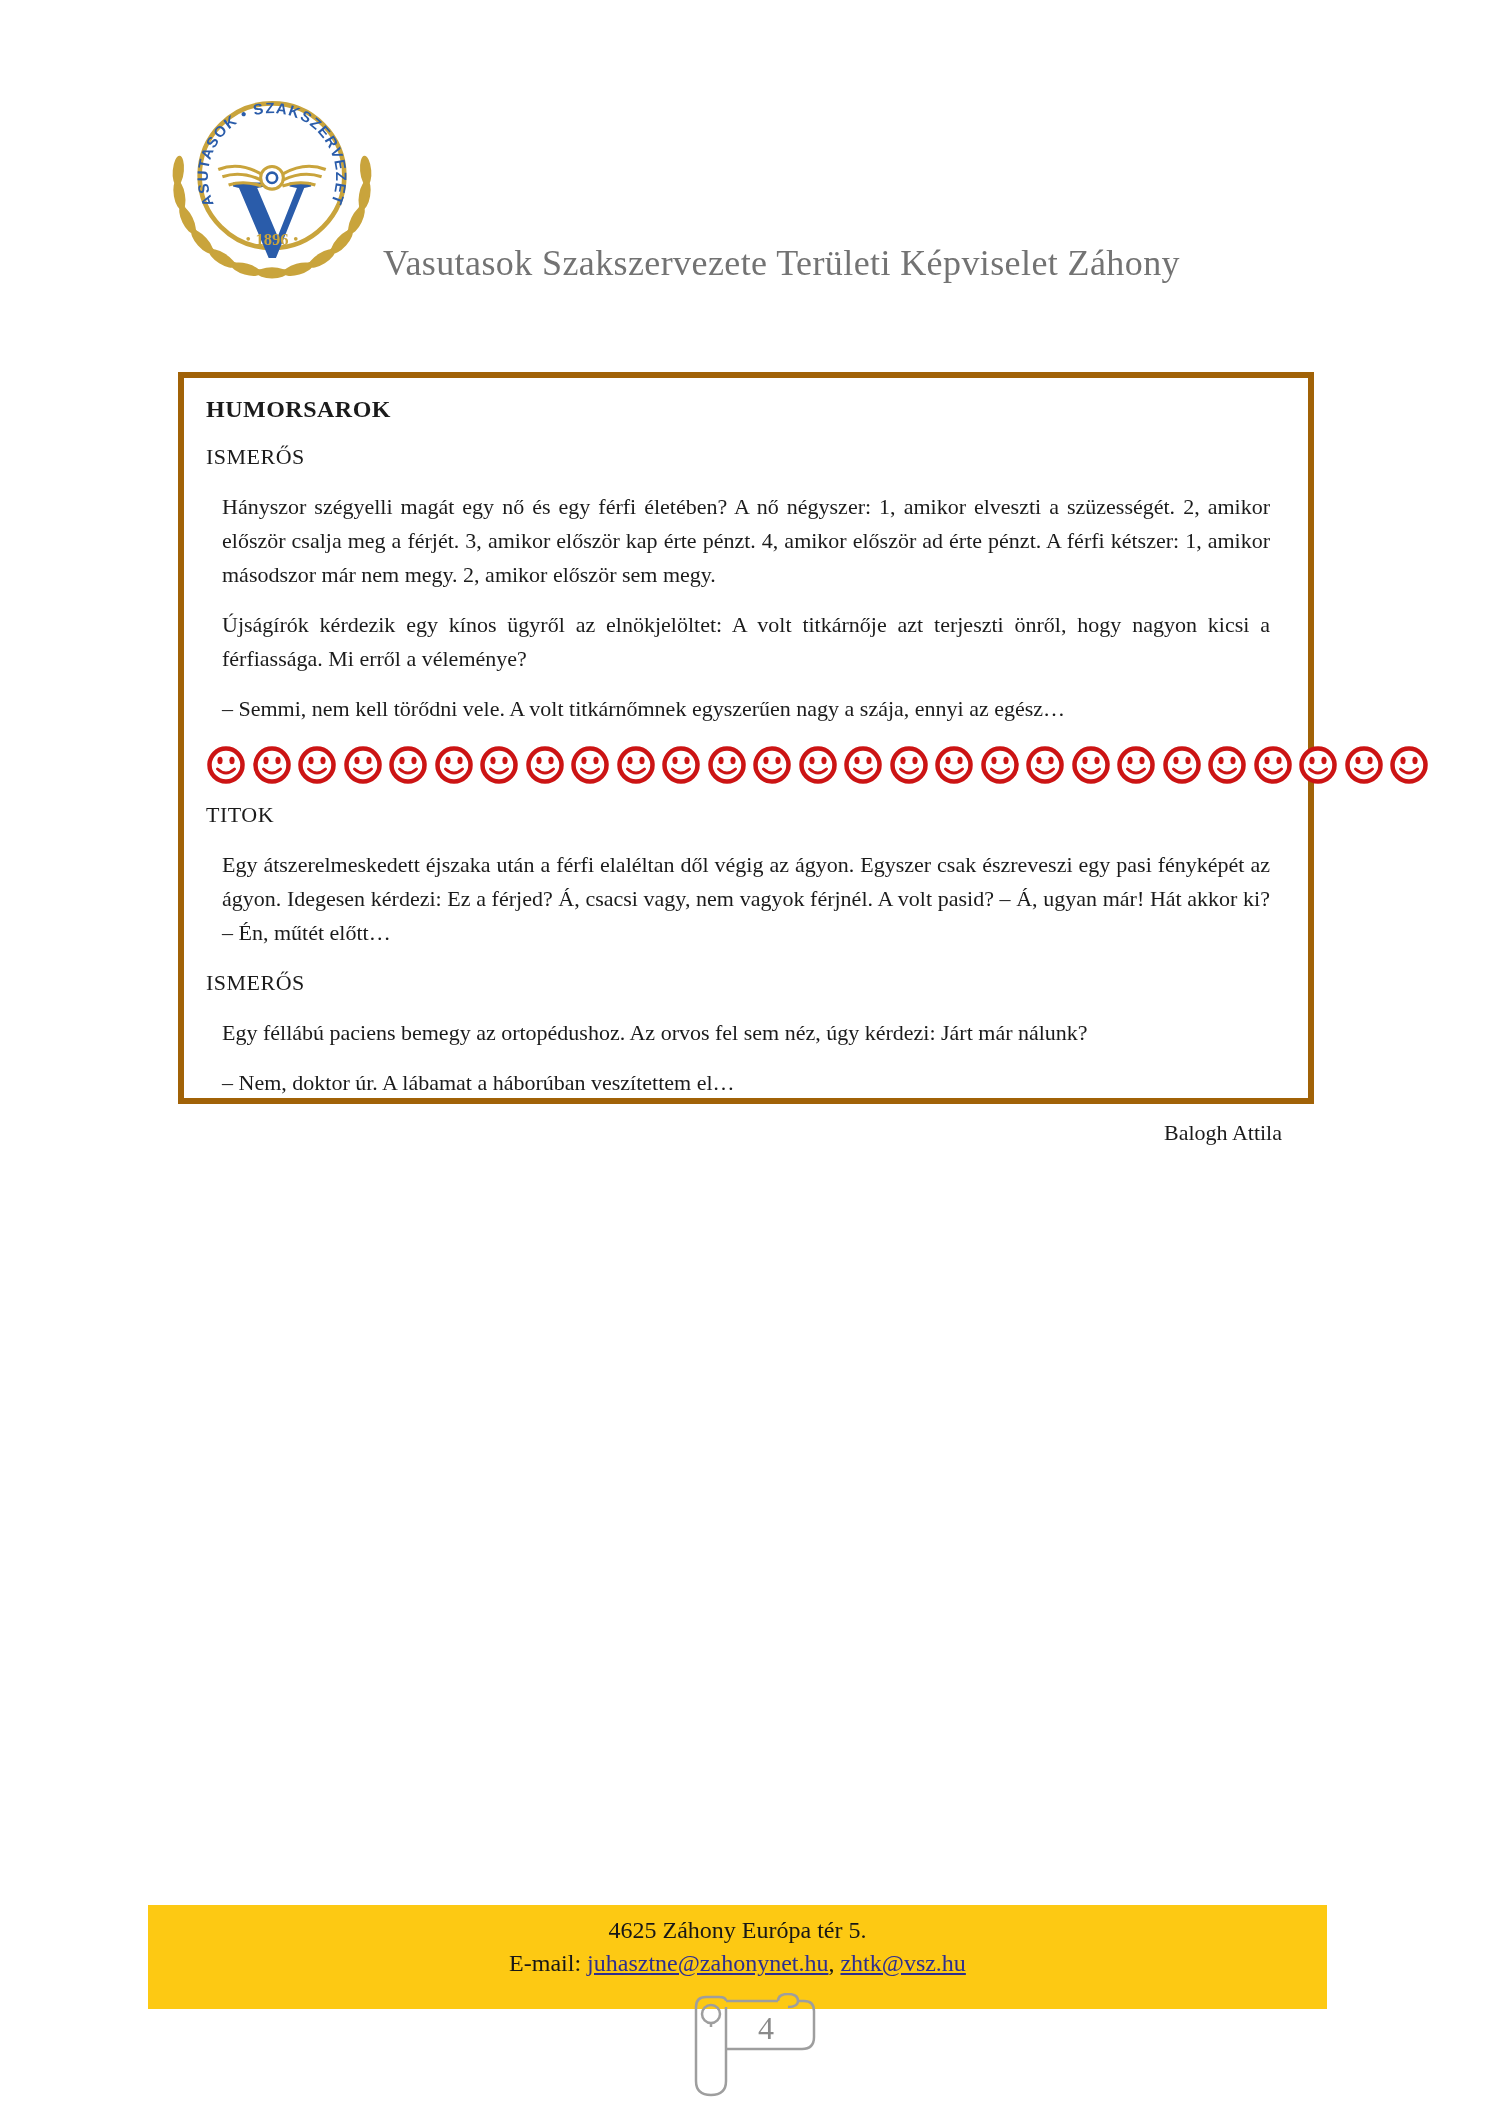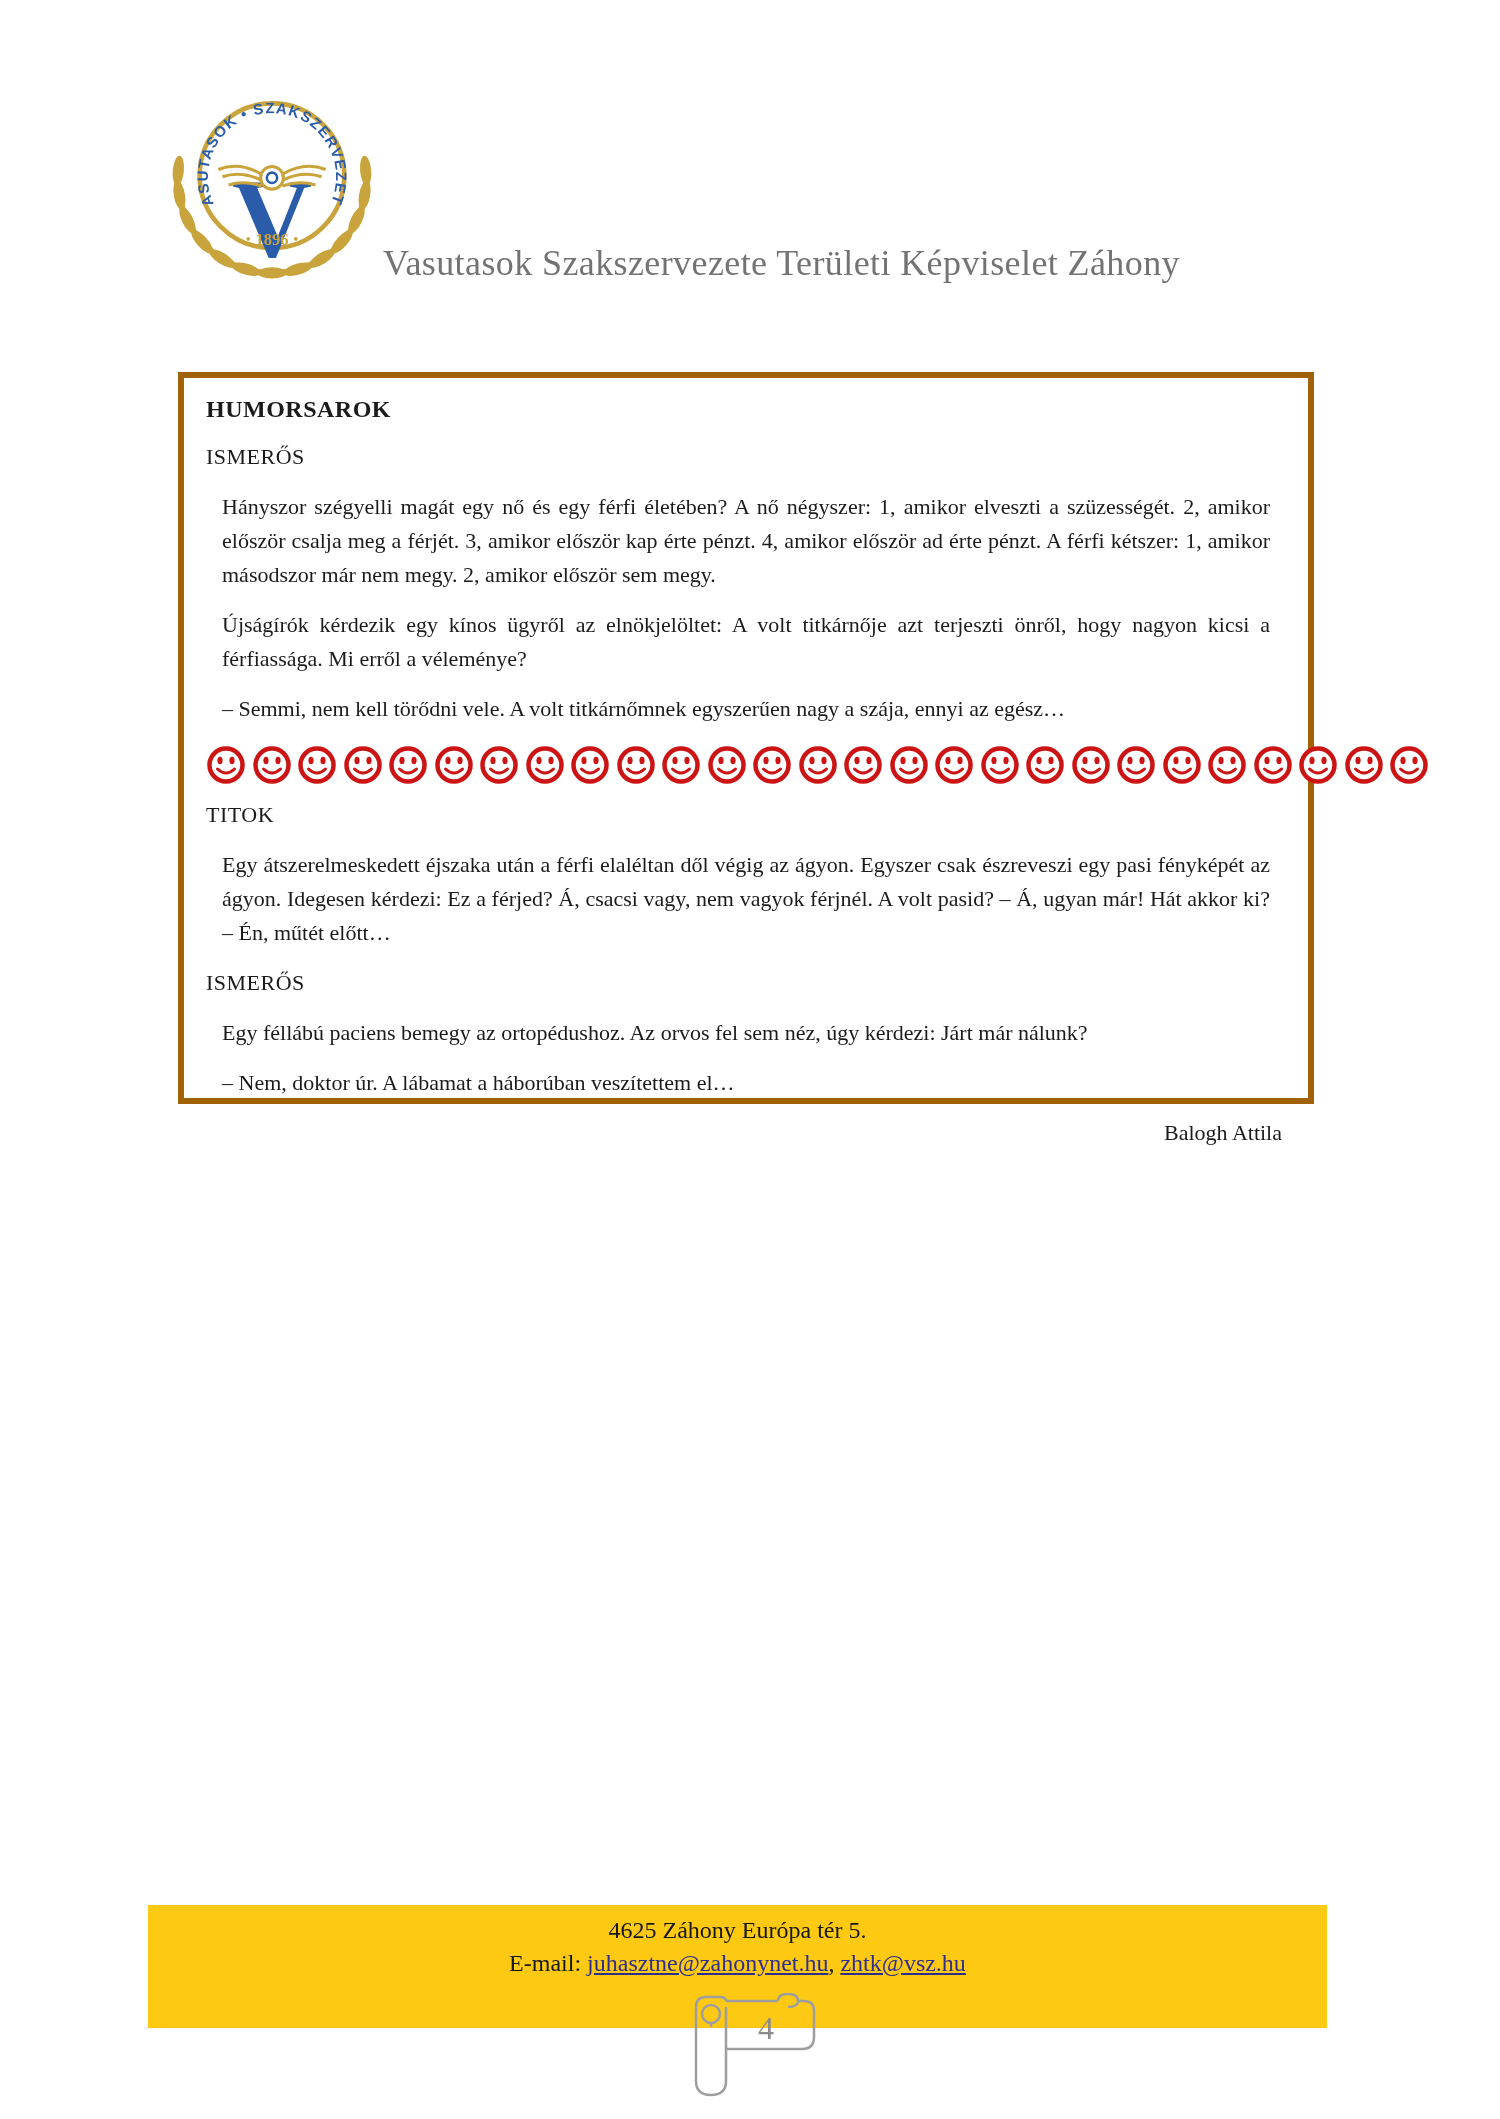--- a/index.html
+++ b/index.html
@@ -24,21 +24,21 @@
   .box-title{font-size:24px;font-weight:bold;letter-spacing:.5px;margin:2px 0 14px;}
   .section-heading{font-size:22px;letter-spacing:.5px;margin:10px 0 3px;}
   .humor-box p{margin:16px;}
   .jtext{text-align:justify;text-justify:inter-word;}
   .smiley-row{margin:16px 0 10px;height:46px;white-space:nowrap;}
   .smiley{display:inline-block;vertical-align:top;color:var(--smiley-color,#cc1414);}
   .signature{text-align:right;margin-top:1px;padding-right:4px;}
 
   
   .footer-band{
-    position:absolute;left:148px;top:1905px;width:1179px;height:123px;
+    position:absolute;left:148px;top:1905px;width:1179px;height:104px;
     background:var(--footer-bg,#fdc913);text-align:center;
     font-size:24px;line-height:33px;color:#171717;box-sizing:border-box;padding-top:9px;
   }
   .footer-band a{
     color:var(--link-color,#2e2e8f);text-decoration:underline;cursor:pointer;
   }
   .scroll-wrap{position:absolute;left:682px;top:1993px;width:148px;height:114px;}
   .scroll-wrap svg{display:block;}
 
   

